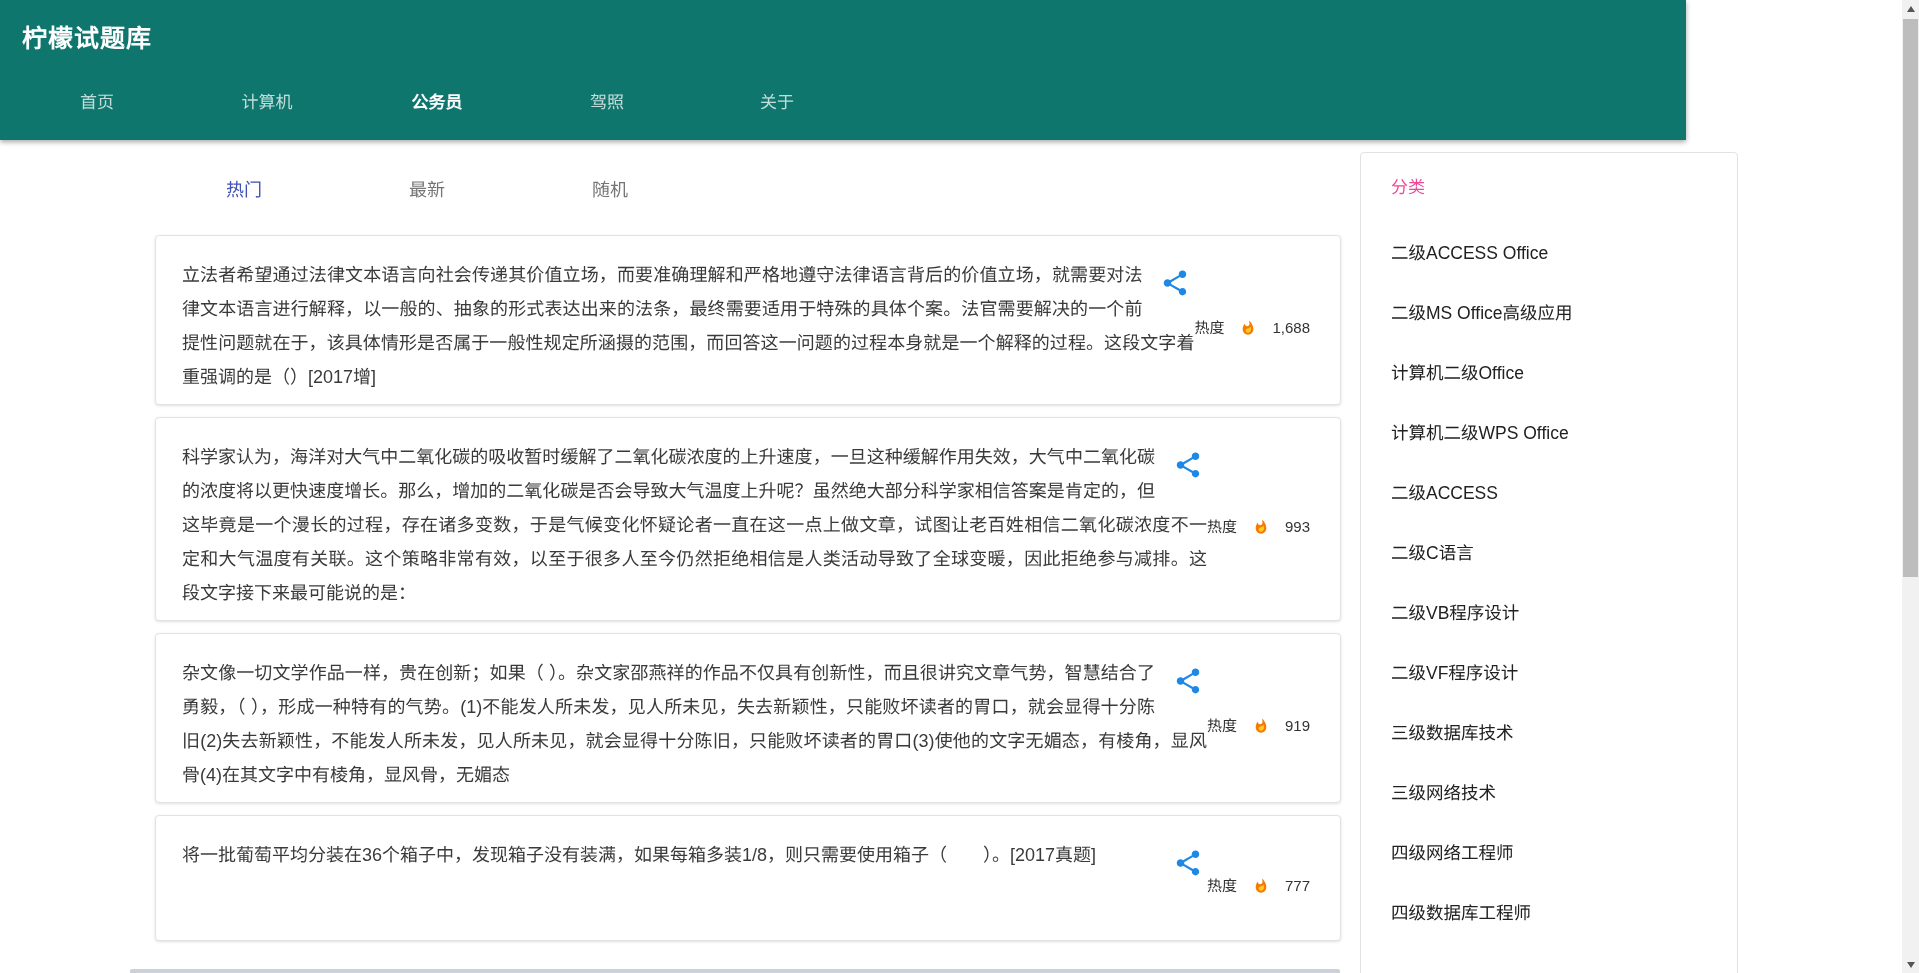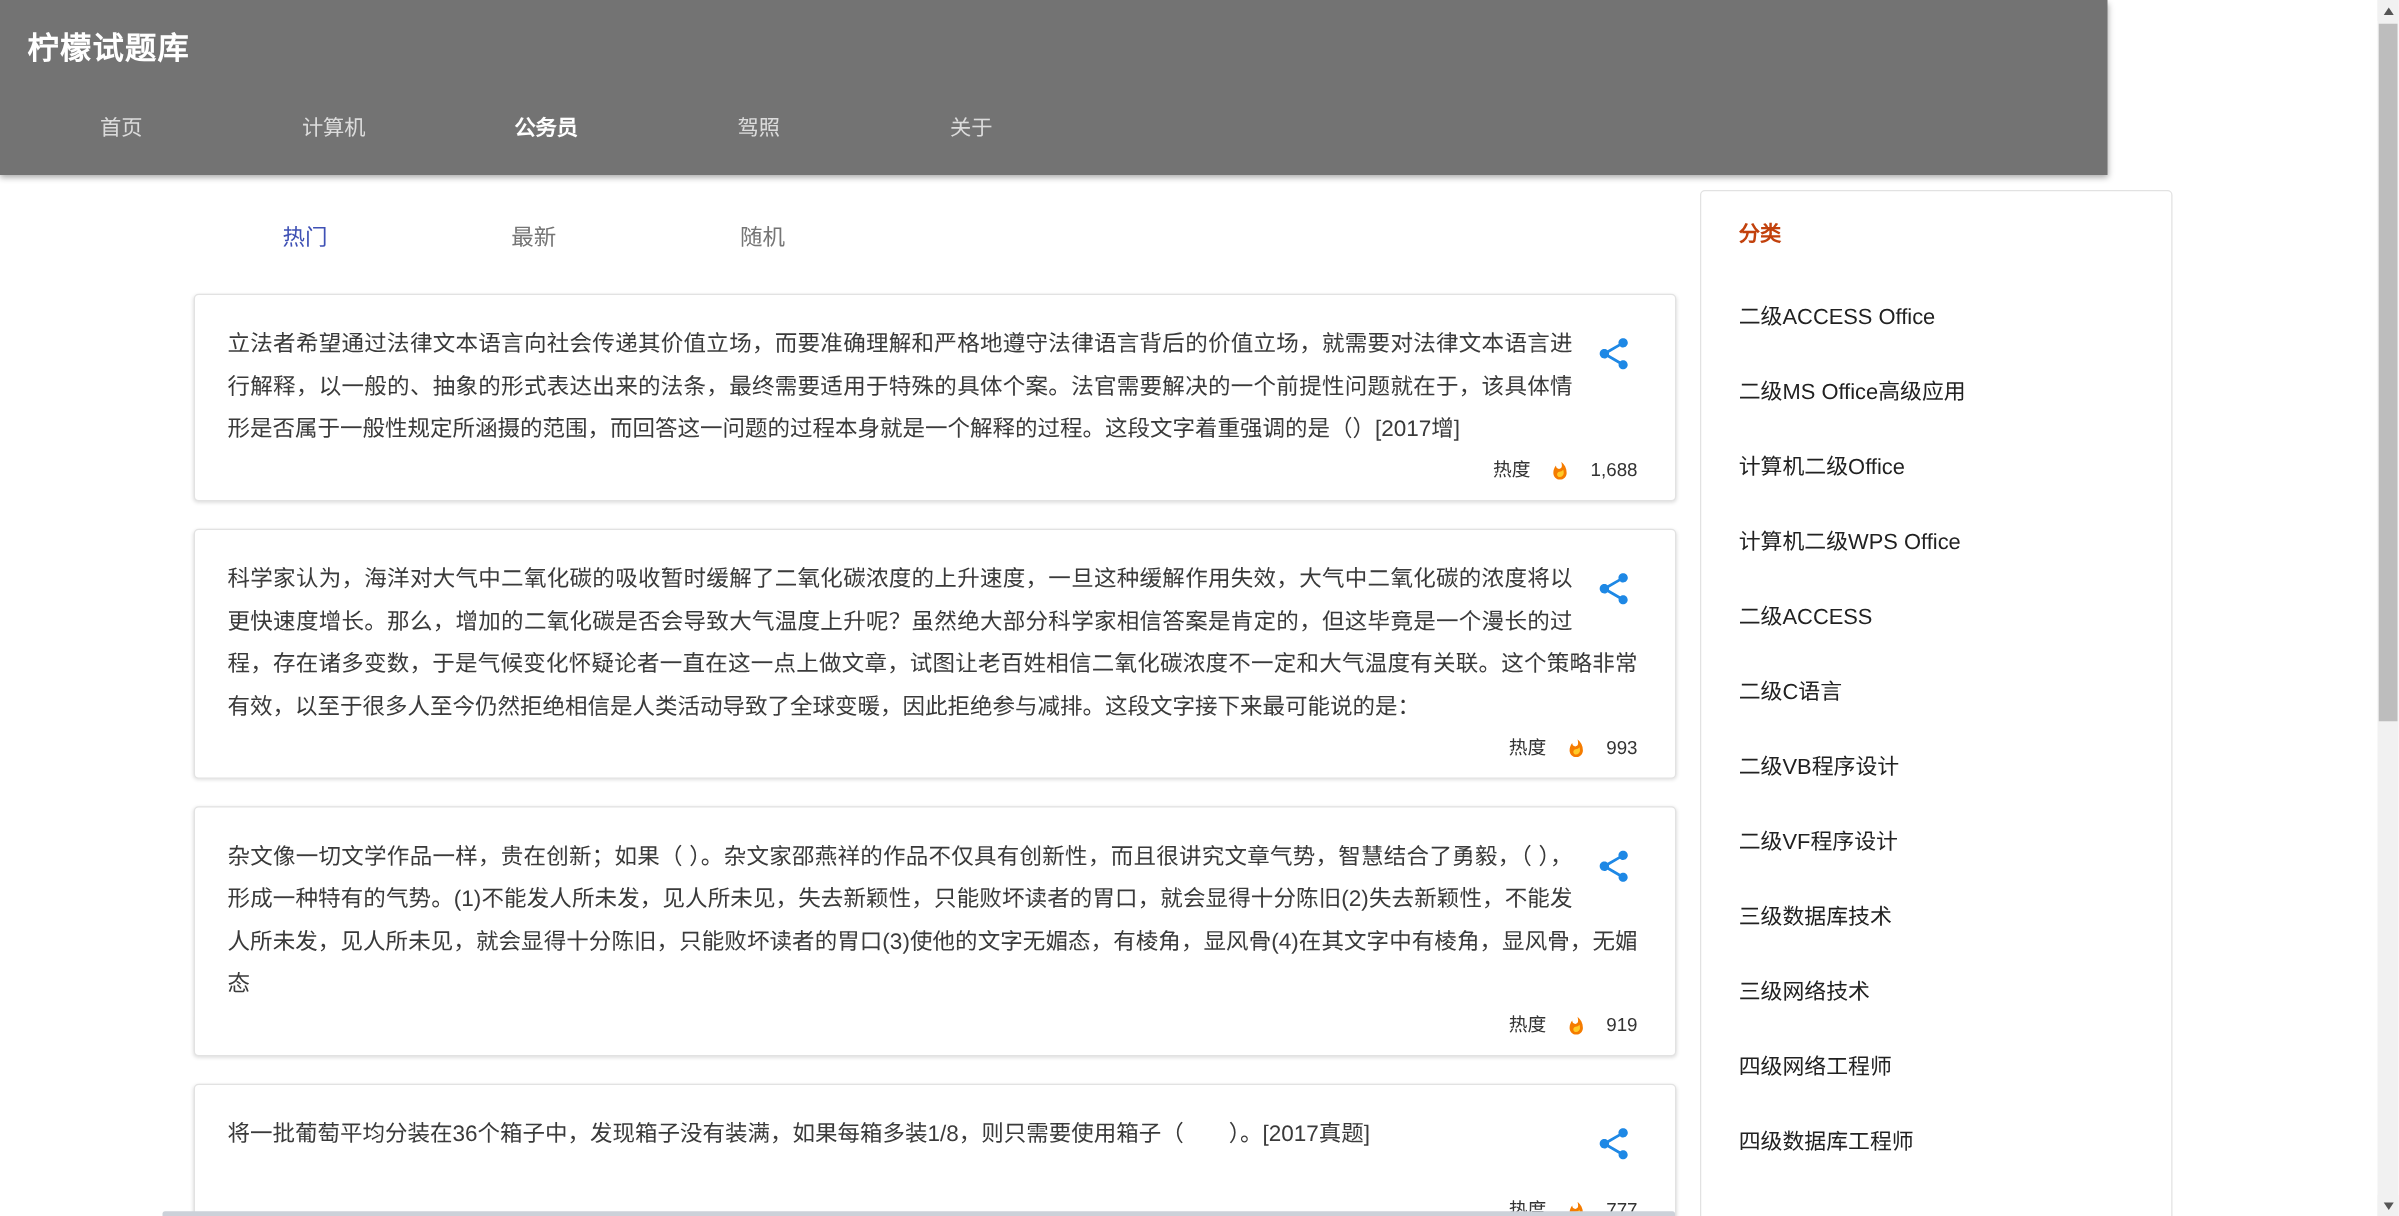--- a/index.html
+++ b/index.html
@@ -2,54 +2,54 @@
 <html lang="zh-CN"><head>
 <meta charset="utf-8">
 <style>
   * { margin:0; padding:0; box-sizing:border-box; }
   html,body { width:1919px; height:973px; overflow:hidden; background:#fff;
     font-family:"Liberation Sans","DejaVu Sans",sans-serif; }
   .page { position:relative; width:1919px; height:973px; }
 
   
   .app-header { position:absolute; left:0; top:0; width:1686px; height:140px;
-    background:#737373; box-shadow:0 2px 5px rgba(0,0,0,.35); z-index:5; }
+    background:#0f766e; box-shadow:0 2px 5px rgba(0,0,0,.35); z-index:5; }
   .brand { position:absolute; left:22px; top:18px; color:#fff; font-size:25px;
     font-weight:bold; letter-spacing:1px; }
   .search-btn { position:absolute; left:1840px; top:24px; width:32px; height:32px;
     display:flex; align-items:center; justify-content:center; cursor:pointer; }
   .main-nav { position:absolute; left:12px; top:70px; height:70px; display:flex; }
   .nav-item { width:170px; text-align:center; line-height:66px; font-size:17px;
     color:rgba(255,255,255,.75); cursor:pointer; }
   .nav-item.active { color:#fff; font-weight:bold; }
 
   
   .feed { position:absolute; left:155px; top:140px; width:1186px; }
   .tabs { display:flex; height:60px; margin-top:18px; margin-bottom:17px;
     padding-left:4px; align-items:center;gap:13px; }
   .tab { width:170px; text-align:center; font-size:18px; color:#757575; cursor:pointer; }
   .tab.active { color:#3f51b5; font-weight:500; }
 
   .card { background:#fff; border:1px solid #e2e2e2; border-radius:4px;
-    box-shadow:0 1px 3px rgba(0,0,0,.12); margin-bottom:22px;
-    padding:22px 30px 10px 26px; display:flex; flex-direction:column; min-height:126px; }
+    box-shadow:0 1px 3px rgba(0,0,0,.12); margin-bottom:12px;
+    padding:22px 30px 10px 26px; display:flex; flex-direction:row; min-height:126px; }
   .card-body { flex:1; }
   .share { float:right; width:30px; height:30px; margin:10px 4px 10px 18px; cursor:pointer; }
   .q-text { font-size:18px; line-height:34px; color:#3a3a3a; text-align:justify; }
   .heat { margin-top:4px; display:flex; justify-content:flex-end; align-items:center;
     gap:16px; font-size:15px; color:#333; line-height:26px; }
   .flame { width:16px; height:16px; display:inline-flex; }
   .partial-card { position:absolute; left:130px; top:969px; width:1210px; height:6px;
     background:#ccd1d9; border-radius:2px 2px 0 0; }
 
   
   .sidebar { position:absolute; left:1360px; top:152px; width:378px; height:1100px;
     background:#fff; border:1px solid #e2e2e2; border-radius:4px;
     padding:22px 20px 0 30px; }
-  .sidebar h2 { font-size:17px; font-weight:bold; color:#c2410c; line-height:26px;
+  .sidebar h2 { font-size:17px; font-weight:normal; color:#ec4899; line-height:26px;
     margin-bottom:22px; }
   .cat-item { height:60px; line-height:60px; font-size:17.5px; color:#212121;
     cursor:pointer; white-space:nowrap; overflow:hidden; }
 
   
   .scrollbar { position:absolute; right:0; top:0; width:17px; height:973px;
     background:#f1f1f1; z-index:20; }
   .sb-btn { position:absolute; left:0; width:17px; height:17px; background:#f1f1f1;
     display:flex; align-items:center; justify-content:center; cursor:pointer; }
   .sb-up { top:0; } .sb-down { bottom:0; }

